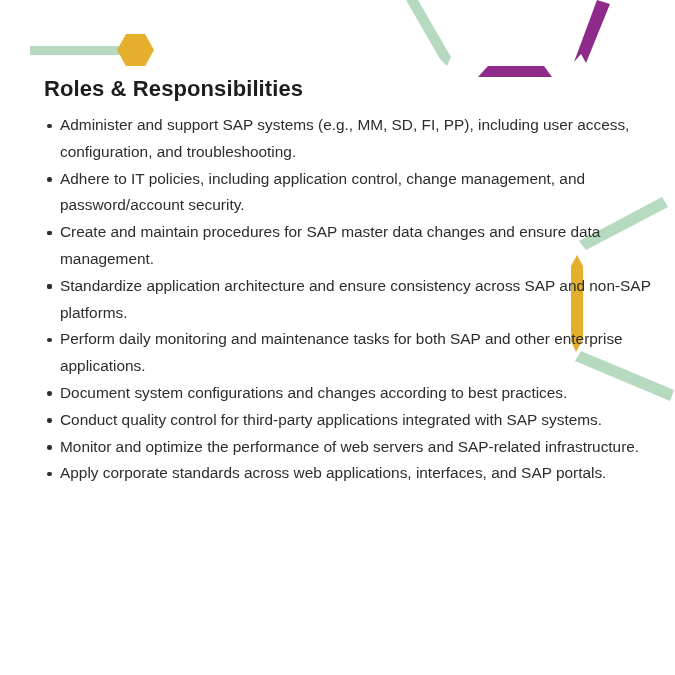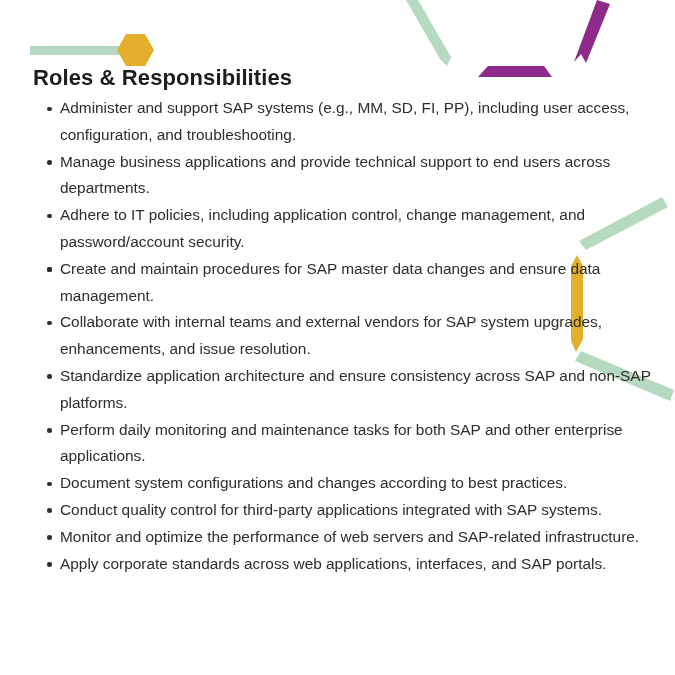--- a/index.html
+++ b/index.html
@@ -17,21 +17,21 @@
     width: 675px; height: 675px;
     pointer-events: none;
   }
   .content {
     position: absolute;
     left: 33px;
     top: 66px;
     width: 630px;
   }
   .page-title {
-    margin: 0;
+    margin: 11px;
     font-size: 22px;
     font-weight: 700;
     line-height: 24px;
     letter-spacing: 0.1px;
     color: #1d1d1b;
   }
   ul.resp-list {
     list-style: none;
     margin: 5px 0 8px 14px;
     padding: 0;
@@ -75,25 +75,24 @@
 
     <polygon points="577,255 583,266 583,339 576,352 571,341 571,266" fill="#e3af2d"></polygon>
 
     <polygon points="581,351 674,390 670,401 575,361" fill="#b5dac0"></polygon>
   </svg>
 
   <div class="content">
     <h1 class="page-title">Roles &amp; Responsibilities</h1>
     <ul class="resp-list">
         <li><span class="dot"></span><span>Administer and support SAP systems (e.g., MM, SD, FI, PP), including user access, configuration, and troubleshooting.</span></li>
-        <li><span class="dot"></span><span>Manage business applications and provide technical support to end users across departments.</span></li>
         <li><span class="dot"></span><span>Adhere to IT policies, including application control, change management, and password/account security.</span></li>
         <li><span class="dot"></span></li>
         <li><span class="dot"></span><span>Create and maintain procedures for SAP master data changes and ensure data management.</span></li>
-        <li><span class="dot"></span><span>Collaborate with internal teams and external vendors for SAP system upgrades, enhancements, and issue resolution.</span></li>
+        <li><span class="dot"></span></li>
         <li><span class="dot"></span><span>Standardize application architecture and ensure consistency across SAP and non-SAP platforms.</span></li>
         <li><span class="dot"></span><span>Perform daily monitoring and maintenance tasks for both SAP and other enterprise applications.</span></li>
         <li><span class="dot"></span><span>Document system configurations and changes according to best practices.</span></li>
         <li><span class="dot"></span><span>Conduct quality control for third-party applications integrated with SAP systems.</span></li>
         <li><span class="dot"></span><span>Monitor and optimize the performance of web servers and SAP-related infrastructure.</span></li>
         <li><span class="dot"></span><span>Apply corporate standards across web applications, interfaces, and SAP portals.</span></li>
       </ul>
   </div>
 
 </div>

